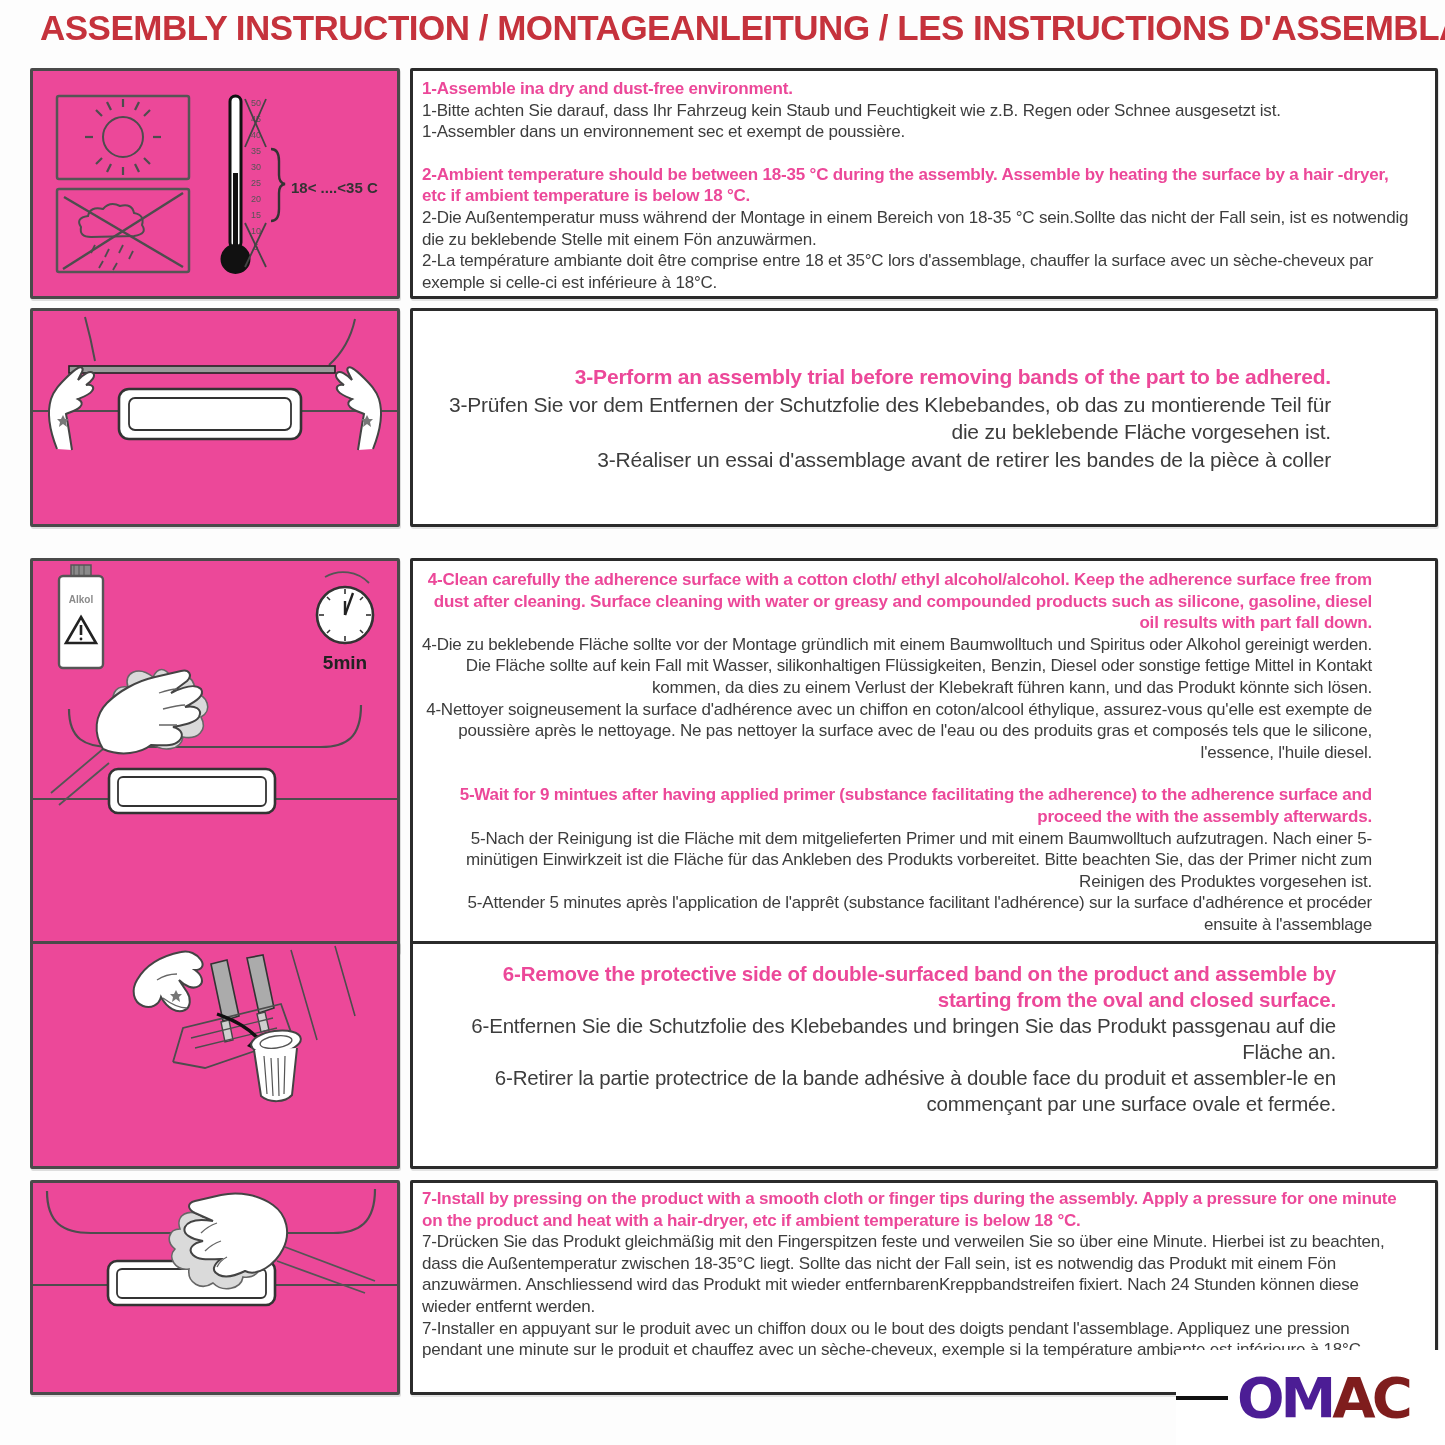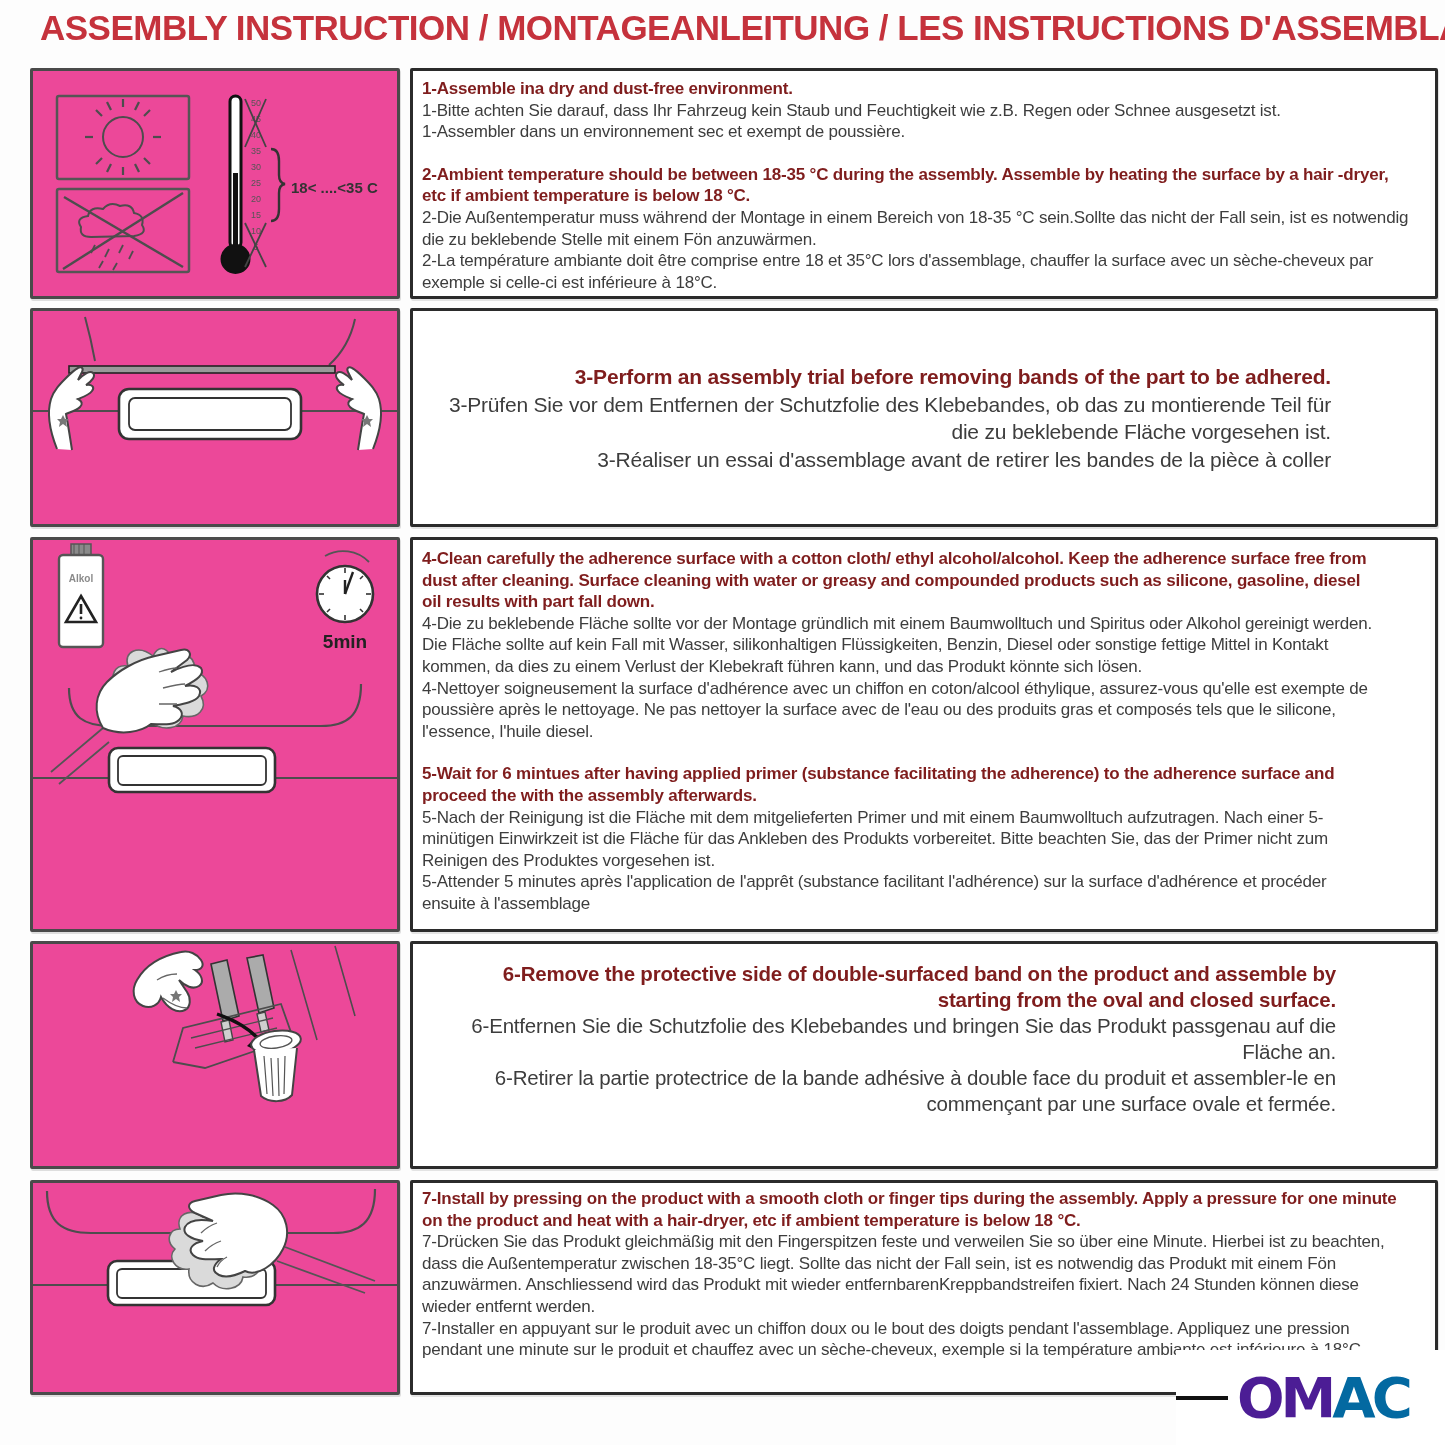--- a/index.html
+++ b/index.html
@@ -4,41 +4,41 @@
 <style>
   html,body{margin:0;padding:0;background:#ffffff;}
   .page{position:relative;width:1445px;height:1445px;background:#fdfdfd;overflow:hidden;
         font-family:"Liberation Sans",sans-serif;color:#222;}
   .title{position:absolute;left:40px;top:8px;font-size:35px;font-weight:bold;
          letter-spacing:-0.5px;color:#c5323c;white-space:nowrap;}
   .illus{position:absolute;left:30px;width:370px;border:3px solid #4a4a4a;border-radius:2px;
          background:#ec4899;box-sizing:border-box;box-shadow:1px 2px 0 rgba(0,0,0,.12);}
   .textbox{position:absolute;left:410px;width:1028px;border:3px solid #2b2b2b;border-radius:2px;
          background:#fff;box-sizing:border-box;box-shadow:1px 2px 0 rgba(0,0,0,.10);}
-  .r1{top:68px;height:231px;} .r2{top:308px;height:219px;} .r3{top:537px;height:395px;}
+  .r1{top:68px;height:231px;} .r2{top:308px;height:219px;} .r3{top:558px;height:395px;text-align:right;}
   .r4{top:941px;height:228px;} .r5{top:1180px;height:215px;}
   .textbox p{margin:0;}
-  .b{font-weight:bold;color:#7f1d1d;}
+  .b{font-weight:bold;color:#ec4899;}
   .n{font-weight:normal;color:#3d3d3d;}
   .t-sm{font-size:17px;line-height:21.6px;letter-spacing:-0.2px;}
   .t-lg{font-size:21px;line-height:27.5px;letter-spacing:-0.2px;text-align:right;}
   .t-md{font-size:20.5px;line-height:26px;letter-spacing:-0.2px;}
   .tb1{padding:7px 10px 0 9px;} .tb1 p{max-width:990px;}
   .tb2{padding:52px 10px 0 13px;} .tb2 p{max-width:905px;}
   .tb3{padding:8px 10px 0 9px;}  .tb3 p{max-width:950px;}
   .tb4{padding:17px 10px 0 13px;text-align:right;} .tb4 p{max-width:910px;}
   .tb5{padding:5px 10px 0 9px;}  .tb5 p{max-width:990px;}
   .gap{margin-top:21px !important;}
   svg{display:block;}
   .logo{position:absolute;left:1176px;top:1350px;width:269px;height:95px;background:#fff;
         display:flex;align-items:center;z-index:5;}
   .logo-line{width:52px;height:4px;background:#111;margin-right:9px;flex:none;}
   .logo-text{font-family:"DejaVu Sans",sans-serif;font-weight:bold;font-size:56px;
         letter-spacing:-4px;line-height:1;}
-  .logo-black{color:#4c1d95;} .logo-red{color:#0369a1;}
+  .logo-black{color:#4c1d95;} .logo-red{color:#7f1d1d;}
 </style>
 </head>
 <body>
 
 <div class="page">
 
   <div class="title">ASSEMBLY INSTRUCTION / MONTAGEANLEITUNG / LES INSTRUCTIONS D'ASSEMBLAGE</div>
 
   <div class="illus r1">
     <svg width="364" height="225" viewBox="0 0 364 225" fill="none" stroke="#4d4d4d" stroke-width="2">
@@ -179,21 +179,21 @@
         <path d="M60,24 C45,12 30,20 35,34 C22,32 15,44 25,54 C15,60 20,74 35,74 C30,88 45,98 58,90 C70,100 88,97 90,84 C105,87 115,77 108,64 C120,57 115,42 100,40 C105,27 92,17 78,24 C72,14 65,14 60,24 Z" fill="#dadada" stroke="#666" stroke-width="1.6"></path>
         <path d="M10,96 C0,80 2,62 14,50 C26,38 44,28 62,24 L88,18 C96,16 100,22 94,28 L78,40 C90,34 102,30 108,36 C112,42 104,48 92,54 C102,52 110,56 106,64 C102,70 90,72 80,74 C88,76 92,82 86,88 C80,94 68,92 58,92 C48,100 28,104 10,96 Z" fill="#fff" stroke="#444" stroke-width="2"></path>
         <path d="M66,40 C72,38 78,36 84,36 M70,56 C78,54 86,52 92,52 M66,72 C72,72 78,72 84,72" stroke="#666" stroke-width="1.3"></path>
       </g>
     </svg>
   </div>
   <div class="textbox r3 t-sm tb3">
     <p class="b">4-Clean carefully the adherence surface with a cotton cloth/ ethyl alcohol/alcohol. Keep the adherence surface free from dust after cleaning. Surface cleaning with water or greasy and compounded products such as silicone, gasoline, diesel oil results with part fall down.</p>
     <p class="n">4-Die zu beklebende Fläche sollte vor der Montage gründlich mit einem Baumwolltuch und Spiritus oder Alkohol gereinigt werden. Die Fläche sollte auf kein Fall mit Wasser, silikonhaltigen Flüssigkeiten, Benzin, Diesel oder sonstige fettige Mittel in Kontakt kommen, da dies zu einem Verlust der Klebekraft führen kann, und das Produkt könnte sich lösen.</p>
     <p class="n">4-Nettoyer soigneusement la surface d'adhérence avec un chiffon en coton/alcool éthylique, assurez-vous qu'elle est exempte de poussière après le nettoyage. Ne pas nettoyer la surface avec de l'eau ou des produits gras et composés tels que le silicone, l'essence, l'huile diesel.</p>
-    <p class="b gap">5-Wait for 6 mintues after having applied primer (substance facilitating the adherence) to the adherence surface and proceed the with the assembly afterwards.</p>
+    <p class="b gap">5-Wait for 9 mintues after having applied primer (substance facilitating the adherence) to the adherence surface and proceed the with the assembly afterwards.</p>
     <p class="n">5-Nach der Reinigung ist die Fläche mit dem mitgelieferten Primer und mit einem Baumwolltuch aufzutragen. Nach einer 5-minütigen Einwirkzeit ist die Fläche für das Ankleben des Produkts vorbereitet. Bitte beachten Sie, das der Primer nicht zum Reinigen des Produktes vorgesehen ist.</p>
     <p class="n">5-Attender 5 minutes après l'application de l'apprêt (substance facilitant l'adhérence) sur la surface d'adhérence et procéder ensuite à l'assemblage</p>
   </div>
 
   <div class="illus r4">
     <svg width="364" height="222" viewBox="0 0 364 222" fill="none" stroke="#4d4d4d" stroke-width="2">
       <path d="M258,6 L284,96 M302,2 L322,72" stroke-width="1.6"></path>
       <g>
         <polygon points="178,20 194,16 206,72 190,77" fill="#ababab" stroke="#333" stroke-width="1.6"></polygon>
         <polygon points="214,14 230,11 241,64 226,69" fill="#ababab" stroke="#333" stroke-width="1.6"></polygon>

